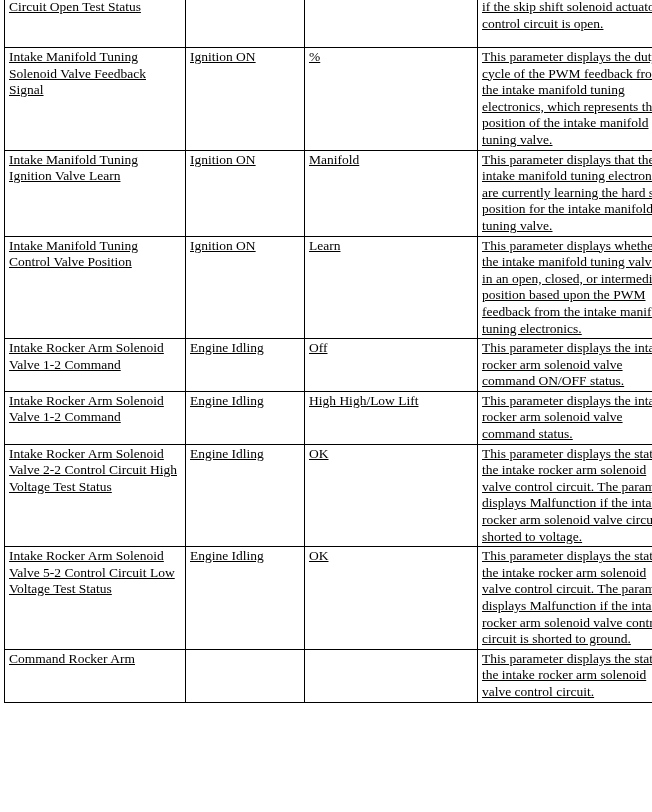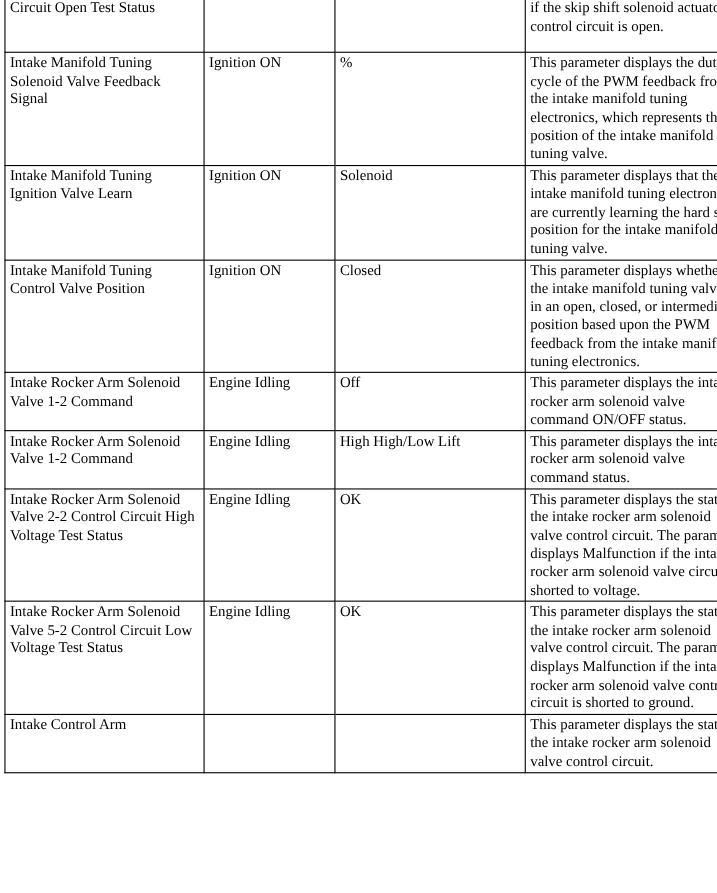--- a/index.html
+++ b/index.html
@@ -46,20 +46,21 @@
   td.col-cond    { width: 110px; vertical-align: middle; margin-top: 24px; }
   td.col-value   { width: 164px; vertical-align: middle; }
   td.col-desc    { width: 195px; }
 
   
   td.col-desc { border-left: 1px solid #000000; }
 
   .cell-text {
     display: block;
     white-space: pre-line;
+    text-decoration: underline;
   }
   .row-1 td { height: 47px; }
 </style>
 </head>
 <body>
 
 <div class="page">
   <table class="data-table" style="top: -3px;">
     <tbody>
 
@@ -94,36 +95,36 @@
       </tr>
 
       <tr>
         <td class="col-param">
             <span class="cell-text">Intake Manifold Tuning Ignition Valve Learn</span>
           </td>
         <td class="col-cond">
             <span class="cell-text">Ignition ON</span>
           </td>
         <td class="col-value">
-            <span class="cell-text">Solenoid</span>
+            <span class="cell-text">Manifold</span>
           </td>
         <td class="col-desc">
             <span class="cell-text">This parameter displays that the intake manifold tuning electronics are currently learning the hard stop position for the intake manifold tuning valve.</span>
           </td>
       </tr>
 
       <tr>
         <td class="col-param">
             <span class="cell-text">Intake Manifold Tuning Control Valve Position</span>
           </td>
         <td class="col-cond">
             <span class="cell-text">Ignition ON</span>
           </td>
         <td class="col-value">
-            <span class="cell-text">Closed</span>
+            <span class="cell-text">Learn</span>
           </td>
         <td class="col-desc">
             <span class="cell-text">This parameter displays whether the intake manifold tuning valve is in an open, closed, or intermediate position based upon the PWM feedback from the intake manifold tuning electronics.</span>
           </td>
       </tr>
 
       <tr>
         <td class="col-param">
             <span class="cell-text">Intake Rocker Arm Solenoid Valve 1-2 Command</span>
           </td>
@@ -178,21 +179,21 @@
         <td class="col-value">
             <span class="cell-text">OK</span>
           </td>
         <td class="col-desc">
             <span class="cell-text">This parameter displays the state of the intake rocker arm solenoid valve control circuit. The parameter displays Malfunction if the intake rocker arm solenoid valve control circuit is shorted to ground.</span>
           </td>
       </tr>
 
       <tr>
         <td class="col-param">
-            <span class="cell-text">Intake Control Arm</span>
+            <span class="cell-text">Command Rocker Arm</span>
           </td>
         <td class="col-cond">
             <span class="cell-text"></span>
           </td>
         <td class="col-value">
             <span class="cell-text"></span>
           </td>
         <td class="col-desc">
             <span class="cell-text">This parameter displays the state of the intake rocker arm solenoid valve control circuit.</span>
           </td>

